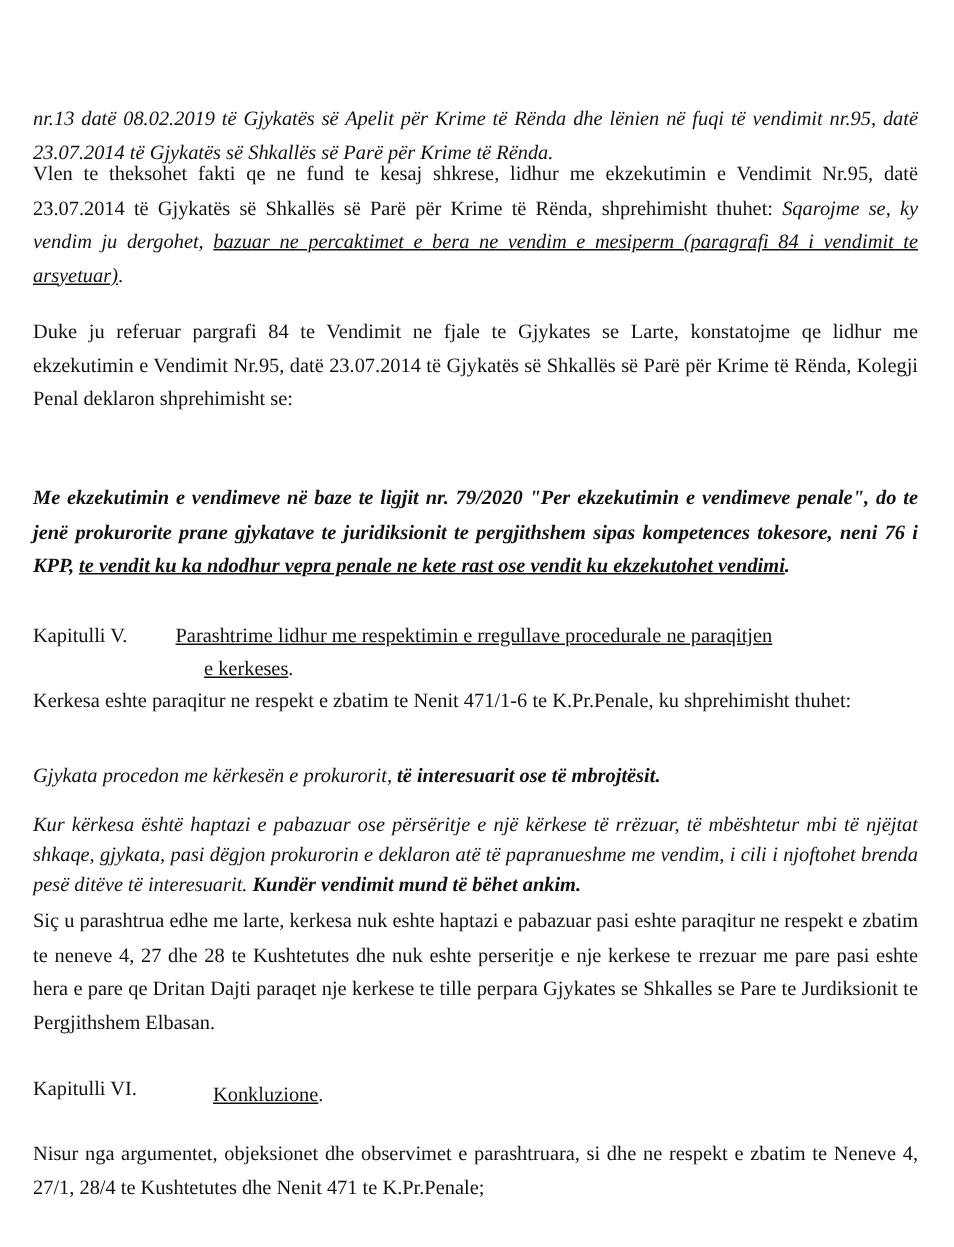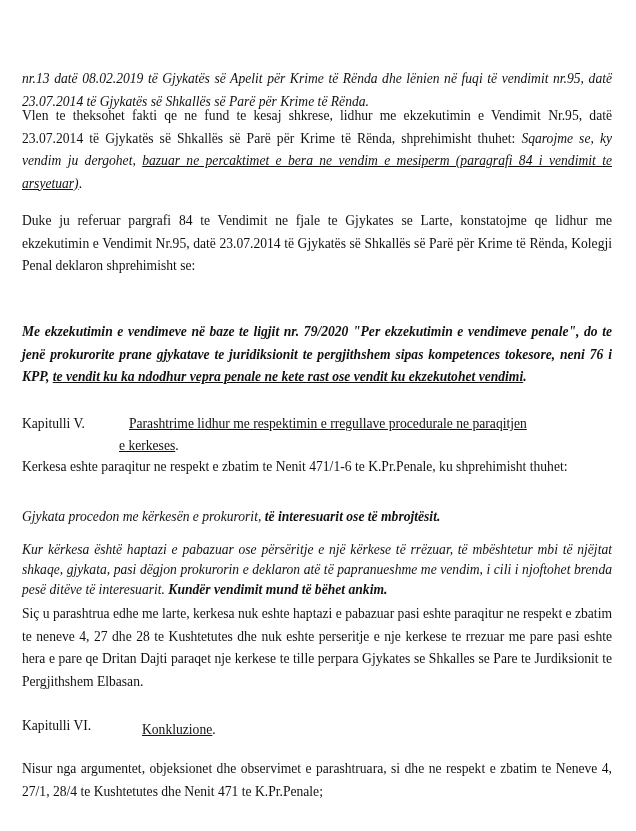--- a/index.html
+++ b/index.html
@@ -7,21 +7,21 @@
     width: 636px; height: 831px; overflow: hidden; position: relative;
     font-family: "DejaVu Serif", "Liberation Serif", serif;
     color: #111111;
   }
   .page { position: absolute; left: 22px; top: 0; width: 590px; font-family: "Liberation Serif", serif; font-size: 13.6px; }
   .p { position: absolute; left: 0; width: 590px; line-height: 22.5px; text-align: justify; }
   .it { font-style: italic; }
   .b { font-weight: bold; margin-top: 27px; }
   .u { text-decoration: underline; }
   .cap-label { position: absolute; left: 0; font-weight: normal; }
-  .cap-title { position: absolute; text-decoration: underline; margin-left: 12px; }
+  .cap-title { position: absolute; text-decoration: underline; }
 </style>
 </head>
 <body>
 
 <div class="page">
 
   <div class="p it" style="top:36px;margin-top:32px;">
     <span>nr.13 datë 08.02.2019 të Gjykatës së Apelit për Krime të Rënda dhe lënien në fuqi të vendimit nr.95, datë 23.07.2014 të Gjykatës së Shkallës së Parë për Krime të Rënda.</span>
   </div>
 
@@ -33,21 +33,21 @@
     <span>Duke ju referuar pargrafi 84 te Vendimit ne fjale te Gjykates se Larte, konstatojme qe lidhur me ekzekutimin e Vendimit Nr.95, datë 23.07.2014 të Gjykatës së Shkallës së Parë për Krime të Rënda, Kolegji Penal deklaron shprehimisht se:</span>
   </div>
 
   <div class="p b it" style="top:294px;">
     <span>Me ekzekutimin e vendimeve në baze te ligjit nr. 79/2020 "Per ekzekutimin e vendimeve penale", do te jenë prokurorite prane gjykatave te juridiksionit te pergjithshem sipas kompetences tokesore, neni 76 i KPP, </span><span class="u">te vendit ku ka ndodhur vepra penale ne kete rast ose vendit ku ekzekutohet vendimi</span><span>.</span>
   </div>
 
   <div class="p" style="top:413px; height:45px;">
     <span class="cap-label" style="top:0;">Kapitulli V.</span>
     <span class="cap-title" style="left:95px; top:0;">Parashtrime lidhur me respektimin e rregullave procedurale ne paraqitjen</span>
-    <span style="position:absolute; left:97px; top:22px;"><span class="u">e kerkeses</span><span>.</span></span>
+    <span style="position:absolute; left:114px; top:22px;"><span class="u">e kerkeses</span><span>.</span></span>
   </div>
 
   <div class="p" style="top:456px;">
     <span>Kerkesa eshte paraqitur ne respekt e zbatim te Nenit 471/1-6 te K.Pr.Penale, ku shprehimisht thuhet:</span>
   </div>
 
   <div class="p it" style="top:506px;">
     <span>Gjykata procedon me kërkesën e prokurorit, </span><span class="b">të interesuarit ose të mbrojtësit.</span>
   </div>
 

